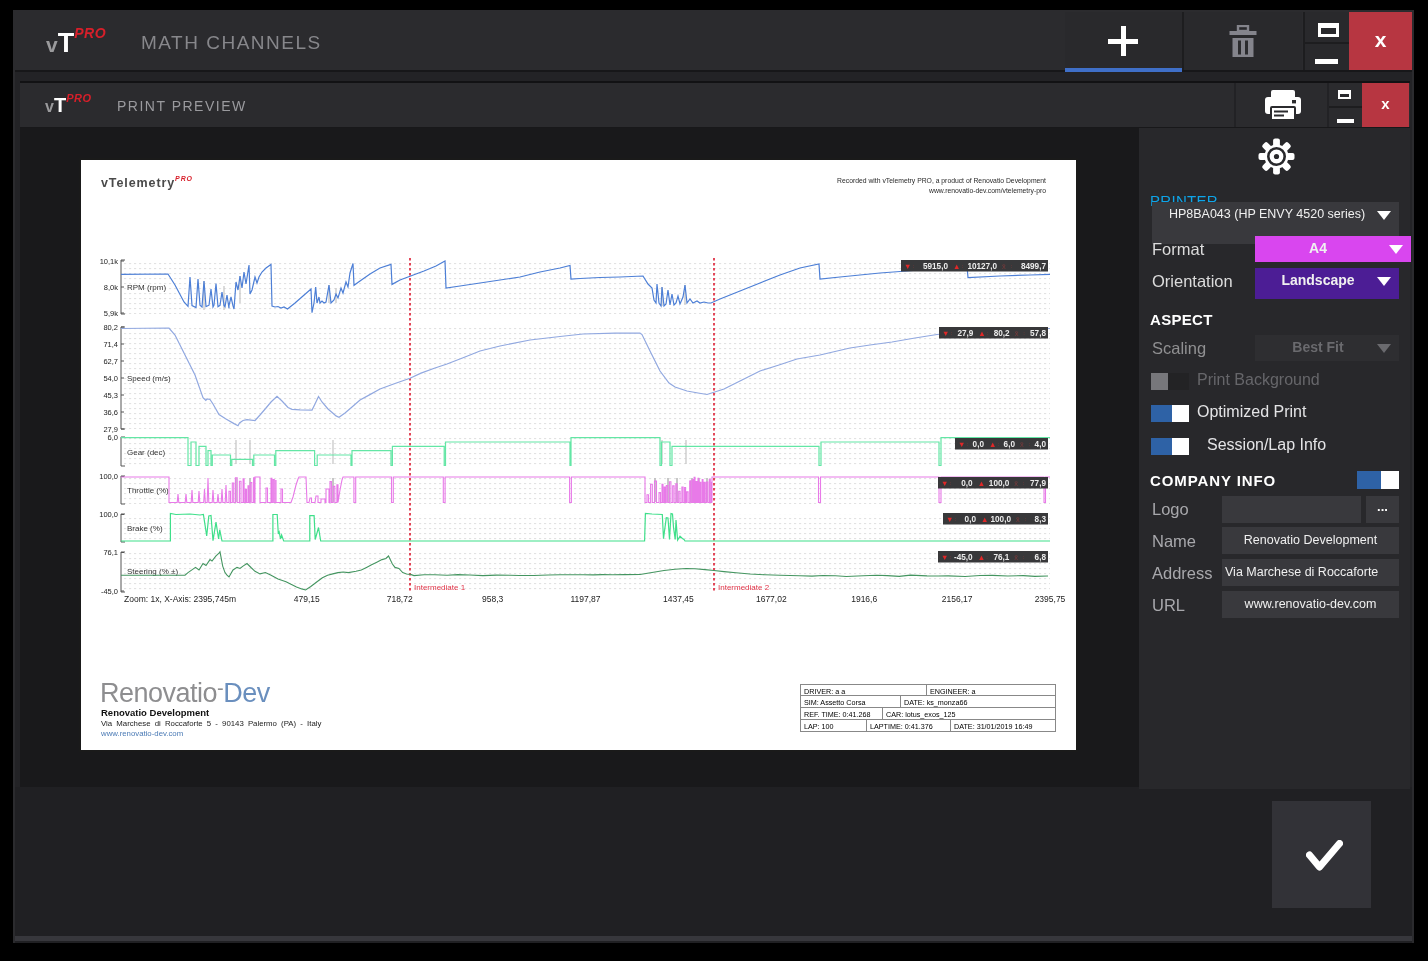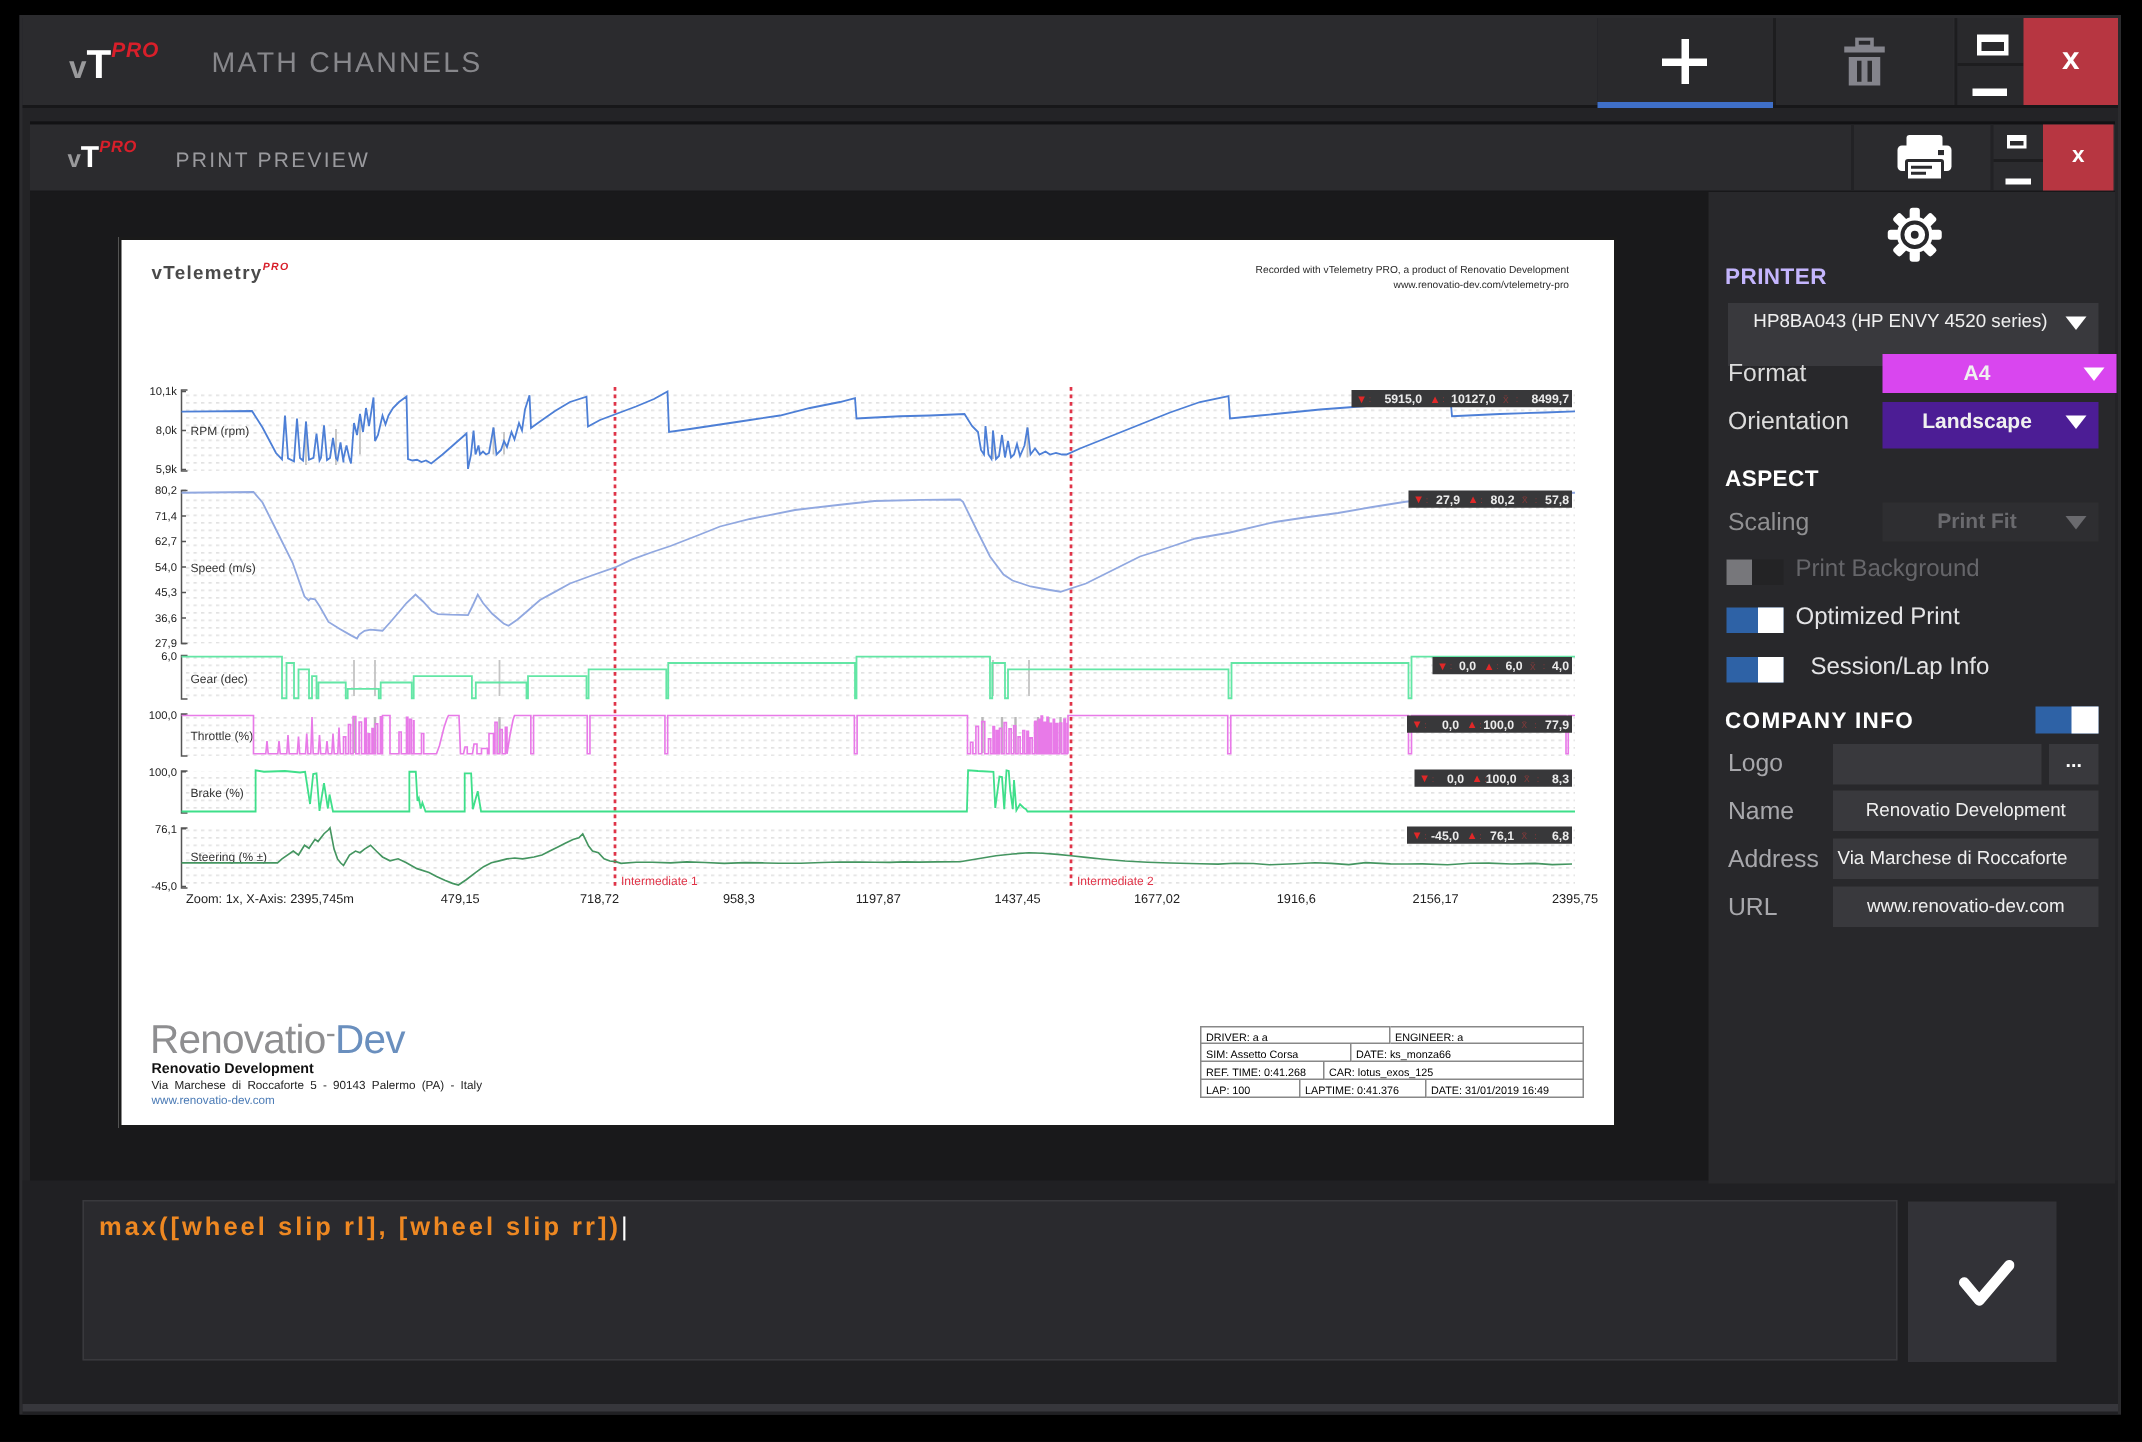--- a/index.html
+++ b/index.html
@@ -42,23 +42,20 @@
       <div class="abs" style="left:13px;top:11px;width:21px;height:14px;border:3px solid #fff;border-top-width:5px;"></div>
       <div class="abs" style="left:0;top:30px;width:44px;height:2px;background:#1d1d1f;"></div>
       <div class="abs" style="left:10px;top:47px;width:23px;height:5px;background:#fff;"></div>
     </div>
 
     <div class="abs" style="left:1334px;top:0;width:63px;height:58px;background:#b73641;color:#fff;font-weight:bold;font-size:21px;text-align:center;line-height:55px;">x</div>
   </div>
 
   <div class="abs" style="left:0;top:775px;width:1397px;height:156px;background:#202023;"></div>
 
-  <div class="abs" style="left:40px;top:788px;width:1210px;height:107px;background:#2a2a2e;border:1px solid #39393d;">
-    <div class="abs" style="left:10px;top:7px;font-size:17px;letter-spacing:2px;font-weight:bold;color:#ee8822;">max([wheel slip rl], [wheel slip rr])<span style="color:#fff;font-weight:normal;">|</span></div>
-  </div>
   <div class="abs" style="left:0;top:924px;width:1397px;height:5px;background:#37373c;"></div>
   <div class="abs" style="left:1257px;top:789px;width:99px;height:107px;background:#323237;">
     <svg class="abs" style="left:34px;top:39px;" width="37" height="33" viewBox="0 0 37 33">
       <polyline points="3.5,15 13.5,27 33.5,3.5" fill="none" stroke="#fff" stroke-width="7" stroke-linecap="round" stroke-linejoin="round"></polyline>
     </svg>
   </div>
 </div>
 
 <div class="abs" style="left:20px;top:81px;width:1390px;height:706px;background:#19191b;border-top:2px solid #121214;">
 
@@ -281,40 +278,40 @@
           <rect x="-3.4" y="-18" width="6.8" height="8" rx="2" transform="rotate(180)"></rect>
           <rect x="-3.4" y="-18" width="6.8" height="8" rx="2" transform="rotate(225)"></rect>
           <rect x="-3.4" y="-18" width="6.8" height="8" rx="2" transform="rotate(270)"></rect>
           <rect x="-3.4" y="-18" width="6.8" height="8" rx="2" transform="rotate(315)"></rect>
         </g>
         <circle r="12" fill="#fff"></circle>
         <circle r="8.2" fill="none" stroke="#28282b" stroke-width="2.6"></circle>
         <circle r="2.6" fill="#28282b"></circle>
       </g>
     </svg>
-    <div class="abs" style="left:11px;top:48px;font-size:15px;font-weight:bold;color:#c4b5fd;letter-spacing:0.3px;">PRINTER</div>
+    <div class="abs" style="left:11px;top:64px;font-size:15px;font-weight:normal;color:#0ea5e9;letter-spacing:0.3px;">PRINTER</div>
 
     <div class="abs" style="left:13px;top:74px;width:247px;height:42px;background:#39393d;">
       <div class="abs" style="left:0;top:5px;width:230px;text-align:center;font-size:12.5px;color:#f0f0f0;">HP8BA043 (HP ENVY 4520 series)</div>
       <div class="abs" style="right:8px;top:9px;width:0;height:0;border-left:7px solid transparent;border-right:7px solid transparent;border-top:9px solid #fff;"></div>
     </div>
     <div class="abs" style="left:13px;top:112px;font-size:16.5px;color:#dcdcdc;">Format</div>
     <div class="abs" style="left:116px;top:108px;width:156px;height:26px;background:#d946ef;">
       <div class="abs" style="left:0;top:4px;width:126px;text-align:center;font-size:14px;font-weight:bold;color:#f0f0f0;">A4</div>
       <div class="abs" style="right:8px;top:9px;width:0;height:0;border-left:7px solid transparent;border-right:7px solid transparent;border-top:9px solid #fff;"></div>
     </div>
     <div class="abs" style="left:13px;top:144px;font-size:16.5px;color:#dcdcdc;">Orientation</div>
     <div class="abs" style="left:116px;top:140px;width:144px;height:31px;background:#4c1d95;">
       <div class="abs" style="left:0;top:4px;width:126px;text-align:center;font-size:14px;font-weight:bold;color:#f0f0f0;">Landscape</div>
       <div class="abs" style="right:8px;top:9px;width:0;height:0;border-left:7px solid transparent;border-right:7px solid transparent;border-top:9px solid #fff;"></div>
     </div>
     <div class="abs" style="left:11px;top:183px;font-size:15px;font-weight:bold;color:#fff;letter-spacing:0.3px;">ASPECT</div>
     <div class="abs" style="left:13px;top:211px;font-size:16.5px;color:#909092;">Scaling</div>
     <div class="abs" style="left:116px;top:207px;width:144px;height:26px;background:#2e2e31;">
-      <div class="abs" style="left:0;top:4px;width:126px;text-align:center;font-size:14px;font-weight:bold;color:#6a6a6e;">Print Fit</div>
+      <div class="abs" style="left:0;top:4px;width:126px;text-align:center;font-size:14px;font-weight:bold;color:#6a6a6e;">Best Fit</div>
       <div class="abs" style="right:8px;top:9px;width:0;height:0;border-left:7px solid transparent;border-right:7px solid transparent;border-top:9px solid #6a6a6e;"></div>
     </div>
 
     <div class="abs" style="left:12px;top:245px;width:38px;height:17px;background:#232325;">
         <div class="abs" style="left:0;top:0;width:17px;height:17px;background:#77777b;"></div>
       </div>
     <div class="abs" style="left:58px;top:243px;font-size:16px;color:#66666a;">Print Background</div>
     <div class="abs" style="left:12px;top:277px;width:38px;height:17px;background:#2e62a6;">
         <div class="abs" style="right:0;top:0;width:17px;height:17px;background:#fff;"></div>
       </div>

